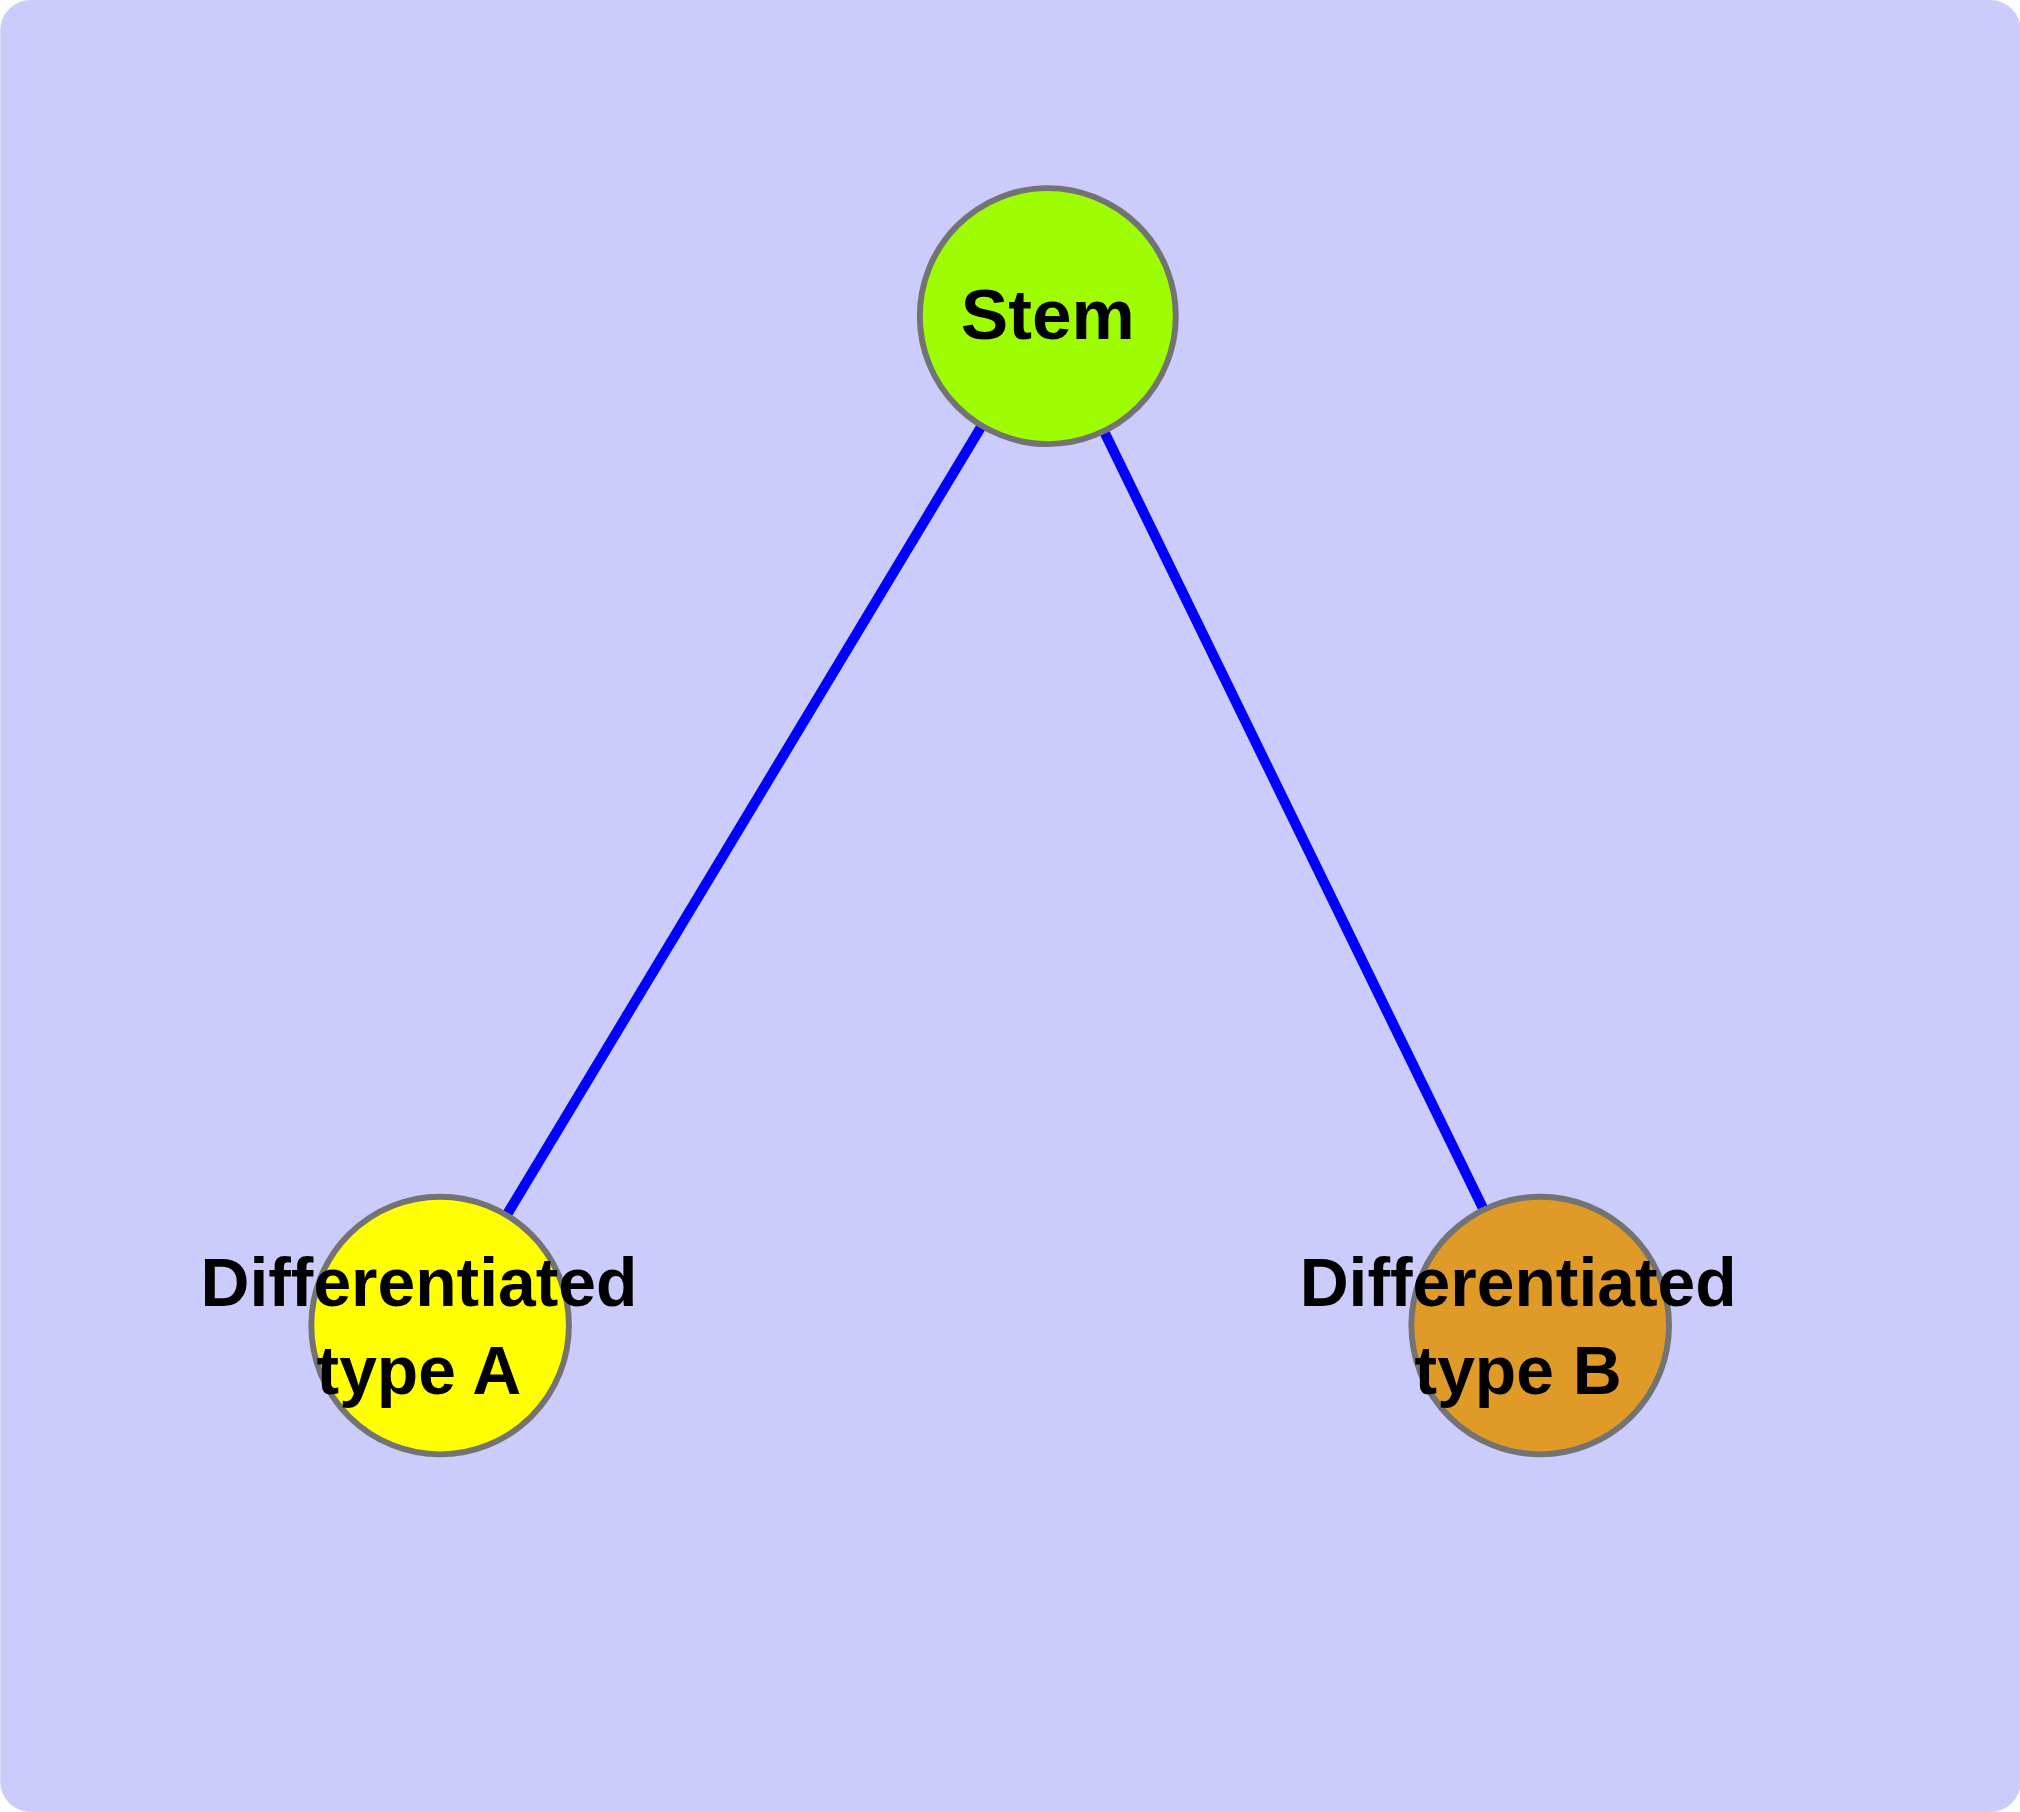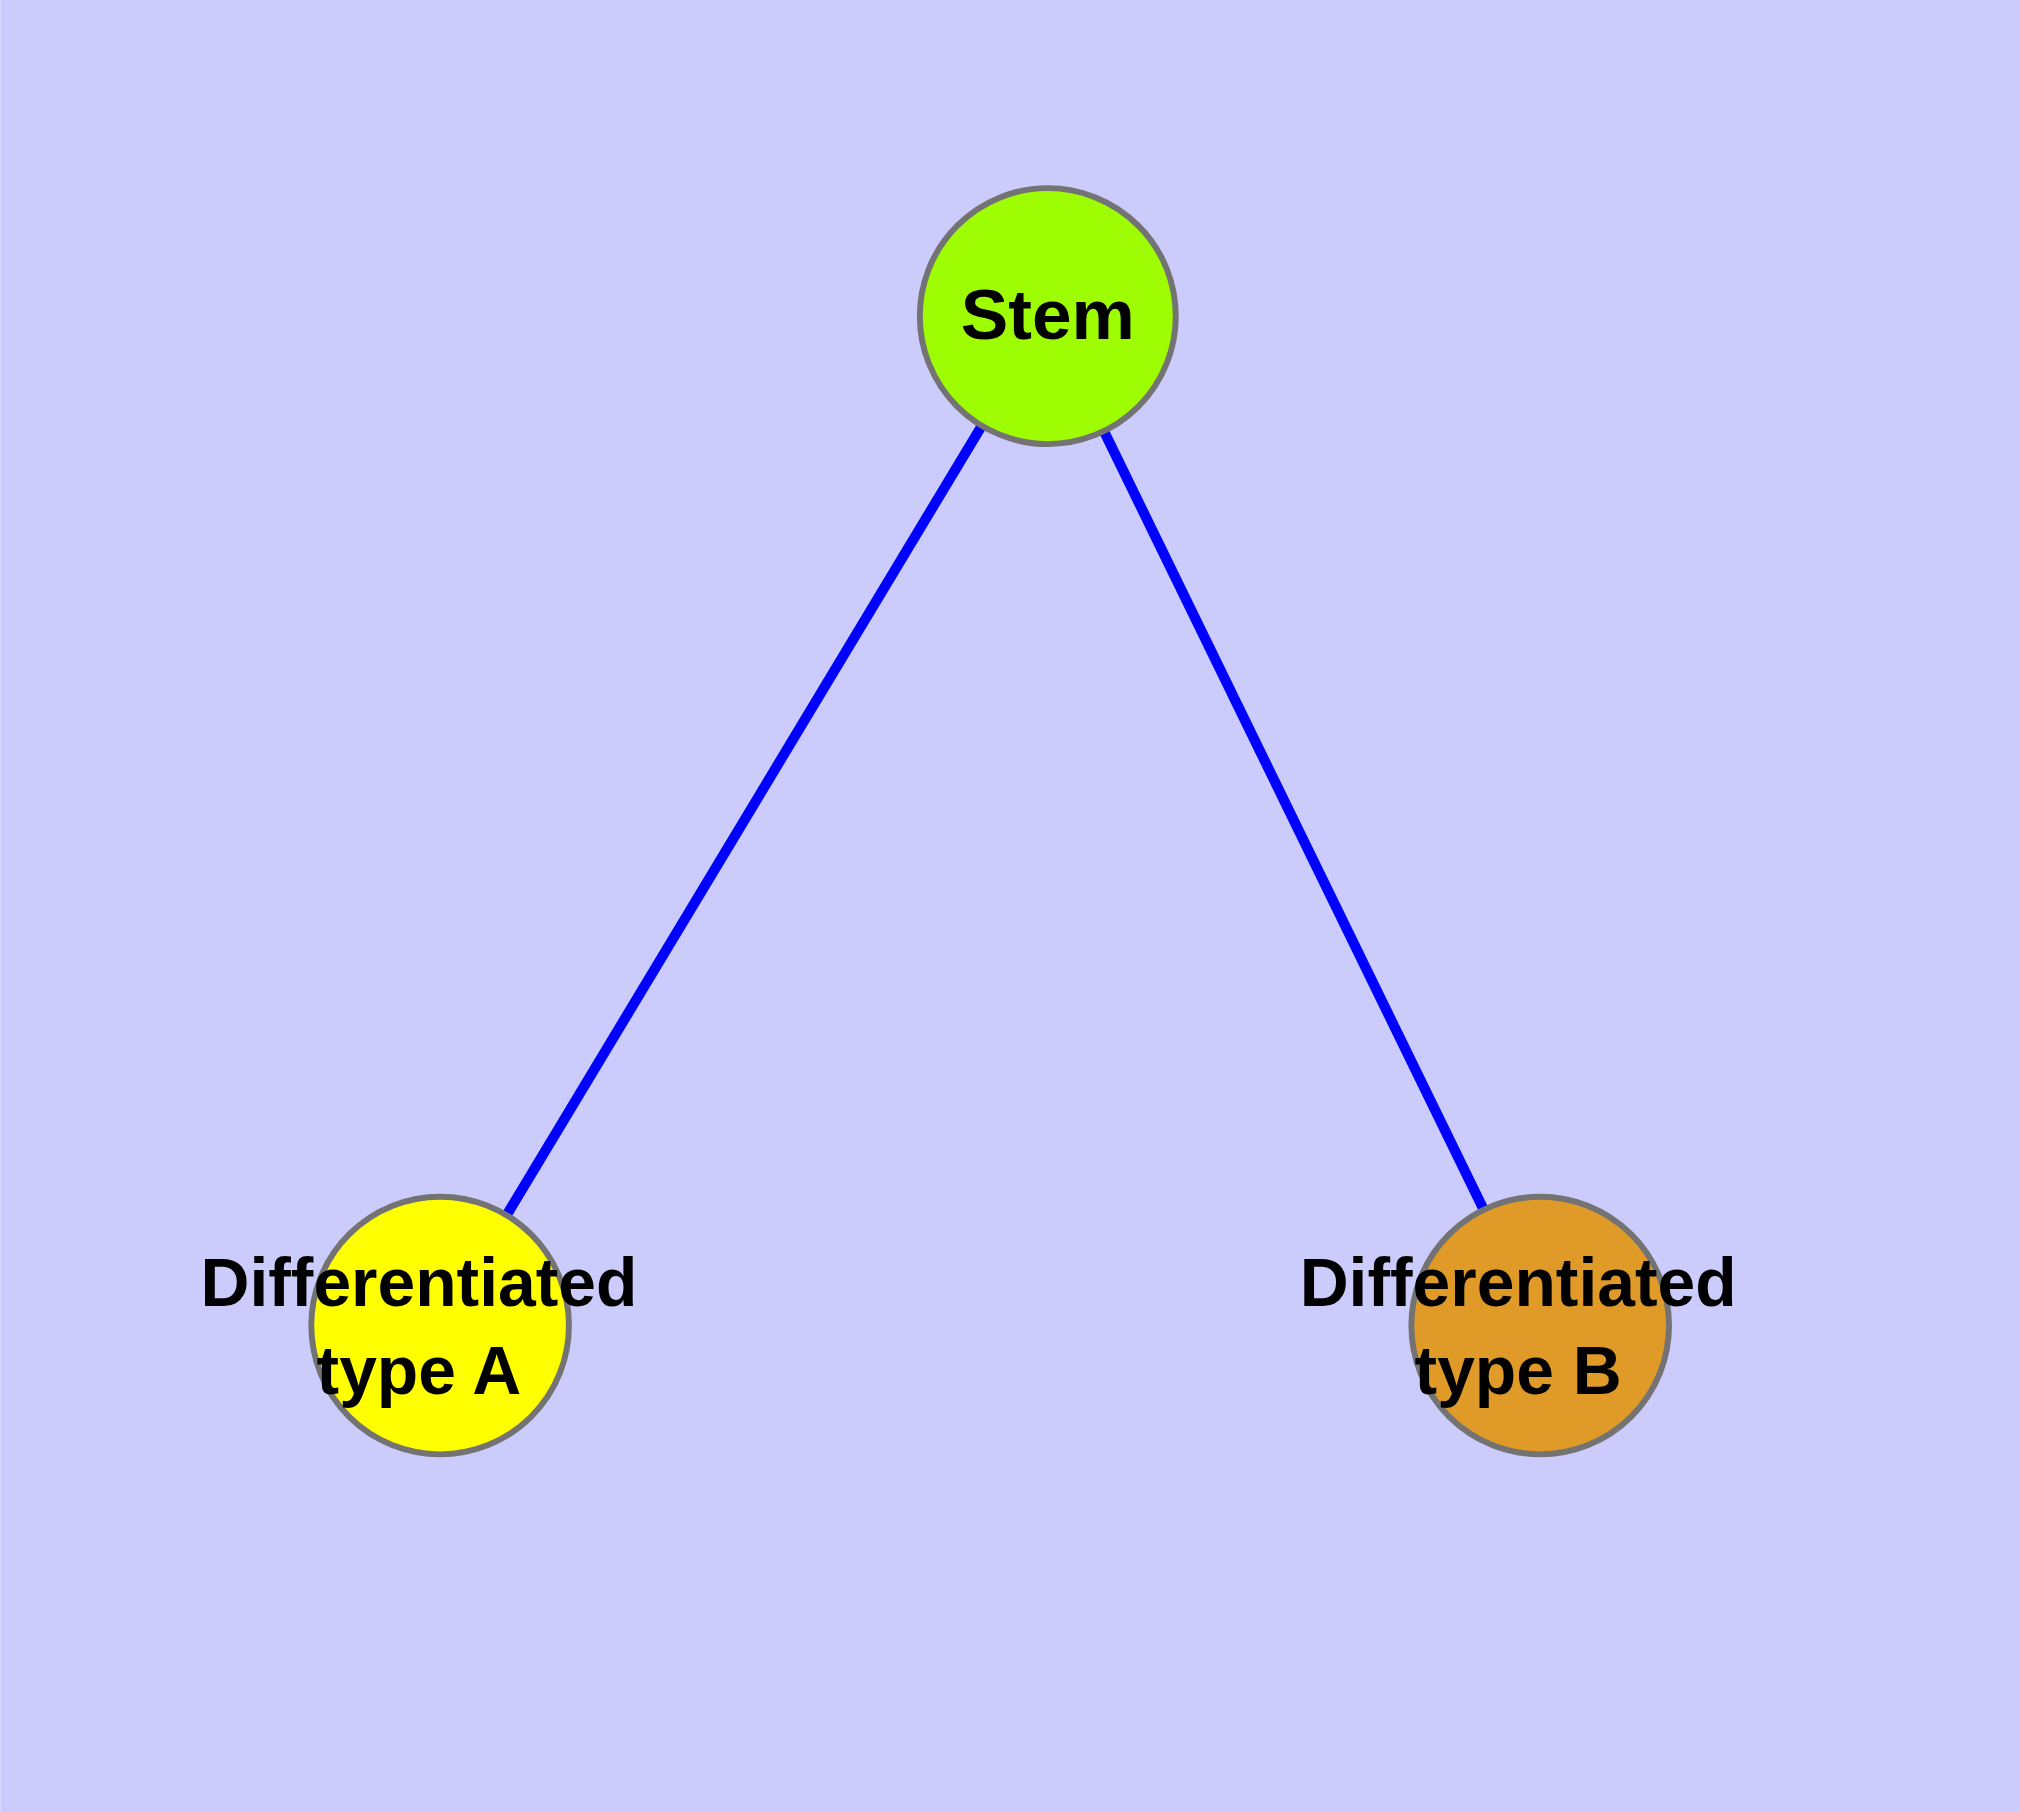--- a/index.html
+++ b/index.html
@@ -7,20 +7,21 @@
     margin: 0;
     padding: 0;
     background: #ffffff;
   }
   #canvas {
     position: relative;
     width: 2021px;
     height: 1812px;
     overflow: hidden;
     font-family: "Liberation Sans", "DejaVu Sans", sans-serif;
+    border-radius: 31px;
   }
   #graph-svg {
     position: absolute;
     top: 0;
     left: 0;
     width: 2021px;
     height: 1812px;
     display: block;
   }
   .node-label {

